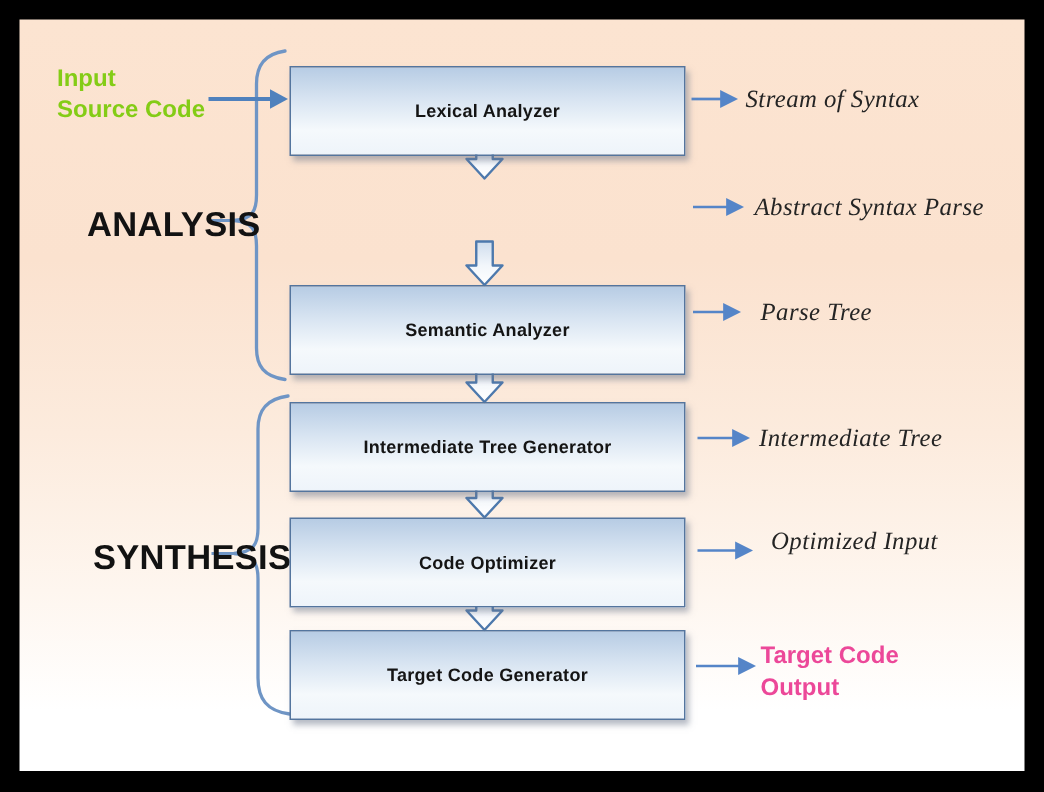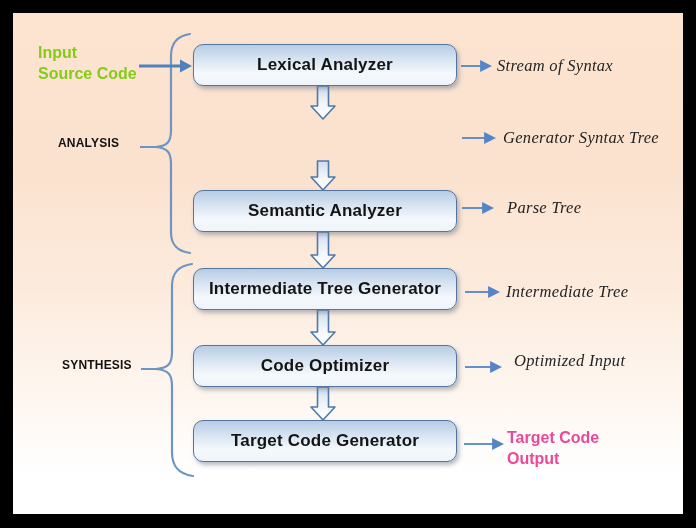--- a/index.html
+++ b/index.html
@@ -6,33 +6,33 @@
   .stage{
     position:relative;width:696px;height:528px;background:#000;overflow:hidden;
     font-family:"Liberation Sans",sans-serif;
   }
   .canvas{
     position:absolute;left:13px;top:13px;width:670px;height:501px;
     background:linear-gradient(180deg,#fce4d1 0%,#fbe2cf 32%,#fcebdd 55%,#fef6ef 76%,#ffffff 92%,#ffffff 100%);
   }
   .overlay{position:absolute;left:0;top:0;pointer-events:none;}
   .phase-box{
-    position:absolute;left:193px;width:264px;height:42px;box-sizing:border-box;
+    position:absolute;left:193px;width:264px;height:60px;box-sizing:border-box;
     display:flex;align-items:center;justify-content:center;
     background:linear-gradient(180deg,#b7cce4 0%,#d9e5f2 38%,#f5f9fc 72%,#eef4fa 100%);
-    border:1.5px solid #54759e;border-radius:10px;
+    border:1.5px solid #54759e;border-radius:0;
     box-shadow:2px 3px 4px rgba(110,120,140,0.5);
-    font-size:17px;font-weight:bold;color:#141414;letter-spacing:0.2px;
+    font-size:12px;font-weight:bold;color:#141414;letter-spacing:0.2px;
   }
   .input-label{
     position:absolute;left:38px;top:42px;
     font-size:16px;font-weight:bold;line-height:21px;color:#84cc16;
   }
   .group-label{
-    position:absolute;font-size:12px;font-weight:bold;color:#121212;letter-spacing:0.2px;
+    position:absolute;font-size:23px;font-weight:bold;color:#121212;letter-spacing:0.2px;
   }
   .group-label.analysis{left:58px;top:136px;}
   .group-label.synthesis{left:62px;top:358px;}
   .output-label{
     position:absolute;font-family:"Liberation Serif",serif;font-style:italic;
     font-size:16.5px;color:#242424;white-space:nowrap;letter-spacing:0.3px;
   }
   .final-output{
     position:absolute;left:507px;top:427px;
     font-size:16px;font-weight:bold;line-height:21px;color:#ec4899;
@@ -108,21 +108,21 @@
   <div class="group-label analysis">ANALYSIS</div>
   <div class="group-label synthesis">SYNTHESIS</div>
 
   <div class="phase-box" style="top:44px">Lexical Analyzer</div>
   <div class="phase-box" style="top:190px">Semantic Analyzer</div>
   <div class="phase-box" style="top:268px">Intermediate Tree Generator</div>
   <div class="phase-box" style="top:345px">Code Optimizer</div>
   <div class="phase-box" style="top:420px">Target Code Generator</div>
 
   <div class="output-label" style="left:497px;top:56px">Stream of Syntax</div>
-  <div class="output-label" style="left:503px;top:128px">Generator Syntax Tree</div>
+  <div class="output-label" style="left:503px;top:128px">Abstract Syntax Parse</div>
   <div class="output-label" style="left:507px;top:198px">Parse Tree</div>
   <div class="output-label" style="left:506px;top:282px">Intermediate Tree</div>
   <div class="output-label" style="left:514px;top:351px">Optimized Input</div>
 
   <div class="final-output">
     <div>Target Code</div>
     <div>Output</div>
   </div>
 </div>
 

